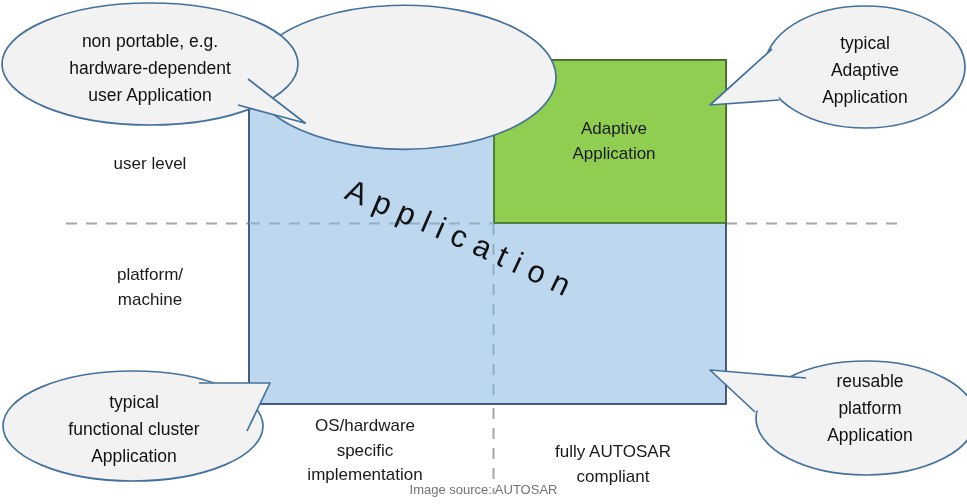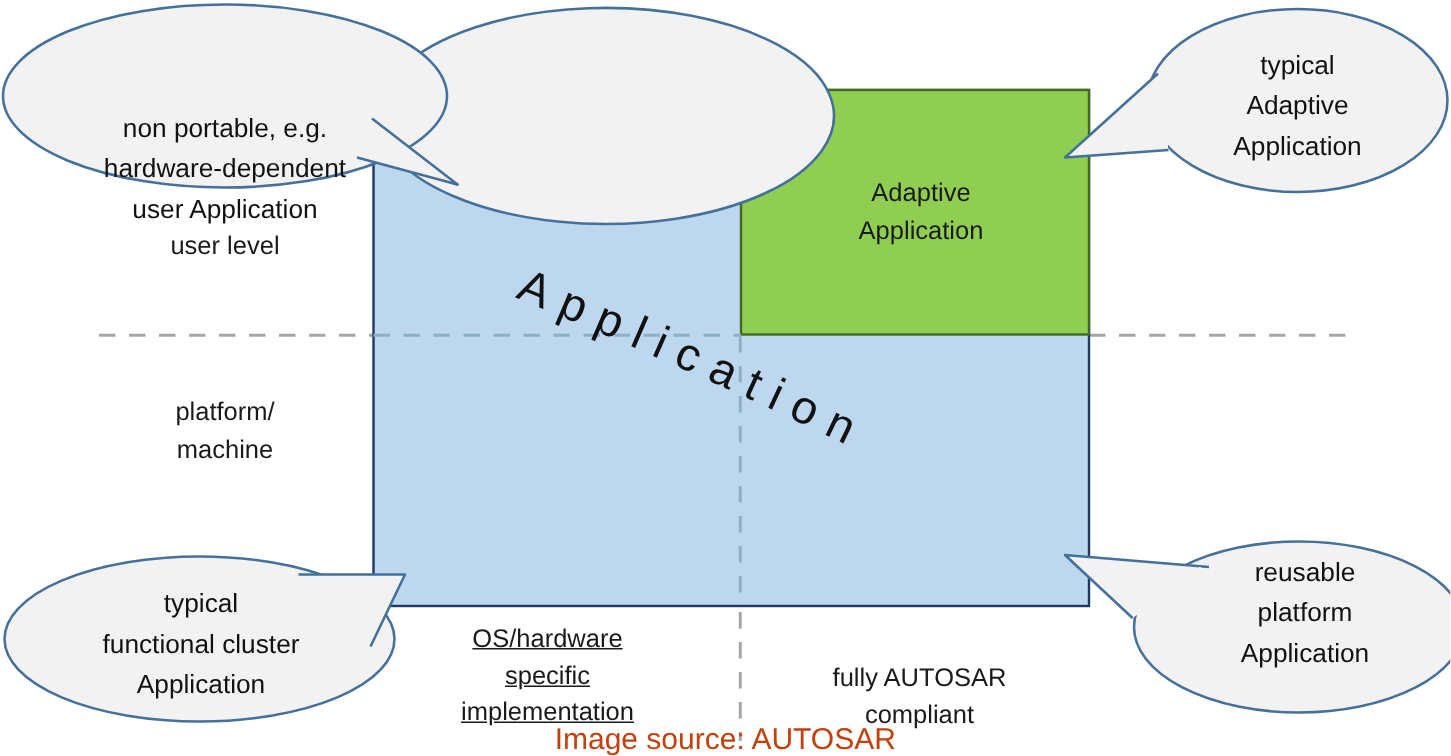--- a/index.html
+++ b/index.html
@@ -28,44 +28,44 @@
     position: absolute;
     color: #1a1a1a;
     font-size: 17px;
     line-height: 1.45;
     text-align: center;
     white-space: pre-line;
   }
   .lbl-user-level   { left: 60px;  top: 152px; width: 180px; }
   .lbl-platform     { left: 60px;  top: 263px; width: 180px; }
   .lbl-adaptive     { left: 503px; top: 117px; width: 222px; }
-  .lbl-os-hw        { left: 252px; top: 414px; width: 226px; text-decoration: underline; }
+  .lbl-os-hw        { left: 252px; top: 414px; width: 226px; }
   .lbl-autosar      { left: 500px; top: 440px; width: 226px; }
 
   .callout-text {
     position: absolute;
     color: #111111;
     font-size: 17.5px;
     line-height: 1.55;
     text-align: center;
     white-space: pre-line;
   }
-  .ct-tl { left: 22px;  top: 28px;  width: 256px; margin-top: 44px; }
+  .ct-tl { left: 22px;  top: 28px;  width: 256px; }
   .ct-tr { left: 783px; top: 30px;  width: 164px; }
   .ct-bl { left: 20px;  top: 389px; width: 228px; }
   .ct-br { left: 790px; top: 368px; width: 160px; }
 
   .watermark {
     position: absolute;
     left: 0;
     top: 482px;
     width: 967px;
     text-align: center;
-    font-size: 20px;
-    color: #c2410c;
+    font-size: 13px;
+    color: #737373;
   }
   .curved-word { font-size: 0; }
   .curved-word text {
     font-family: "Liberation Sans", sans-serif;
     font-size: 31px;
     fill: #111111;
   }
 </style>
 </head>
 <body>

